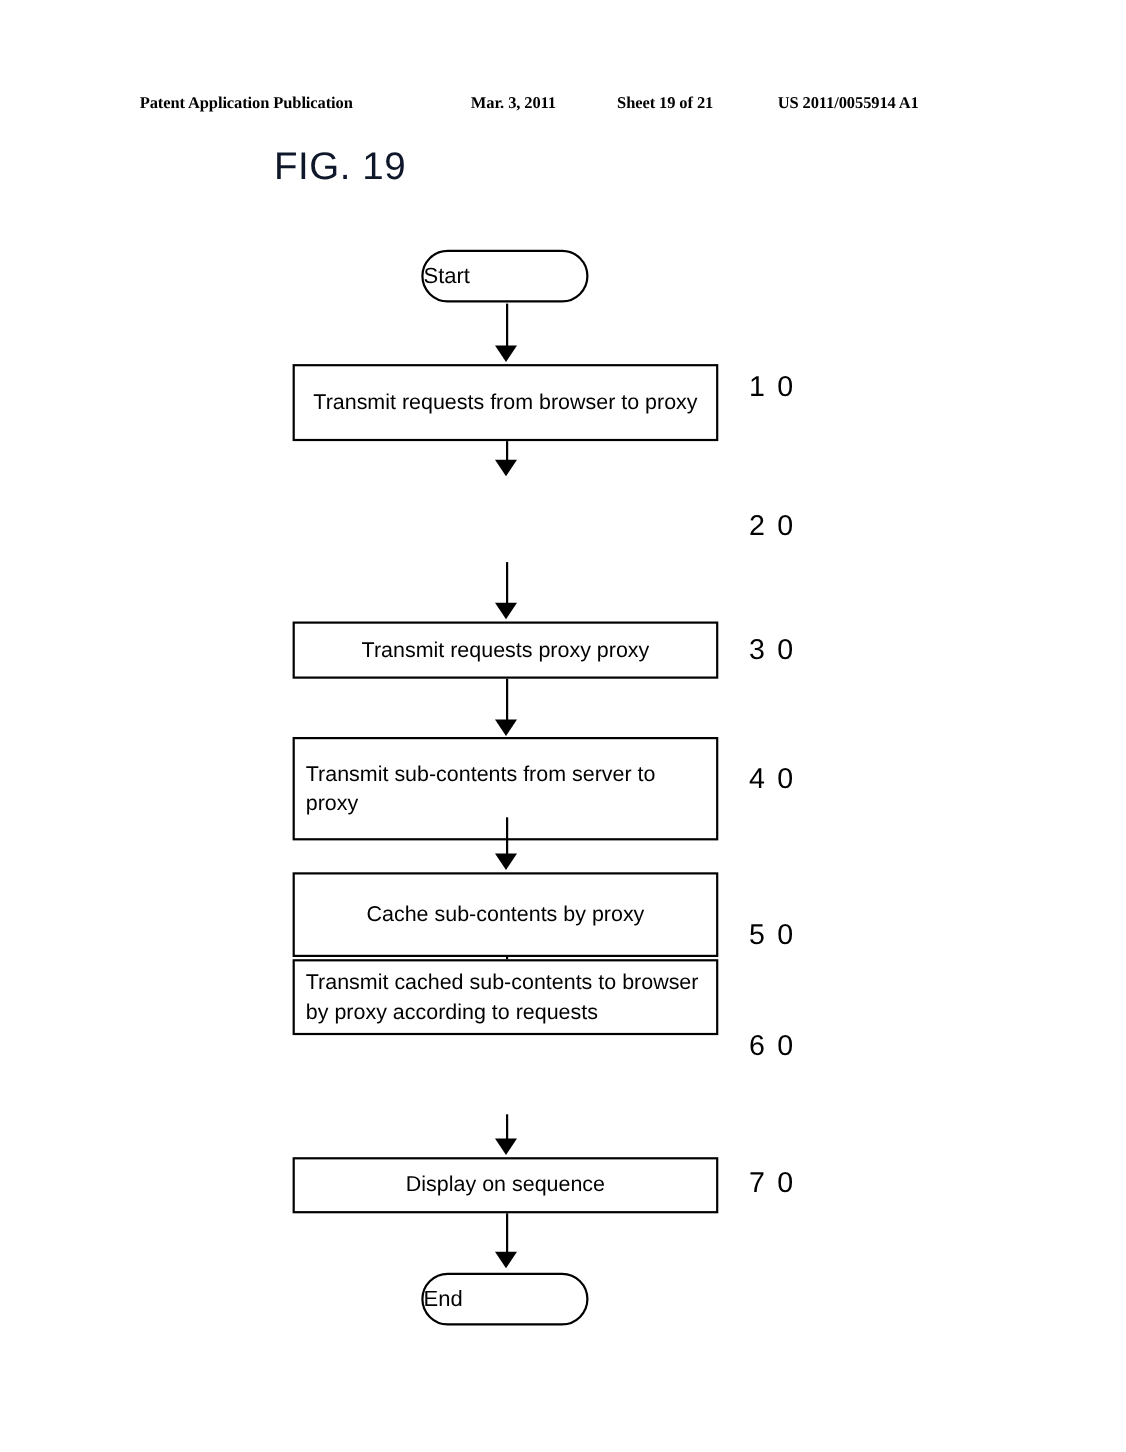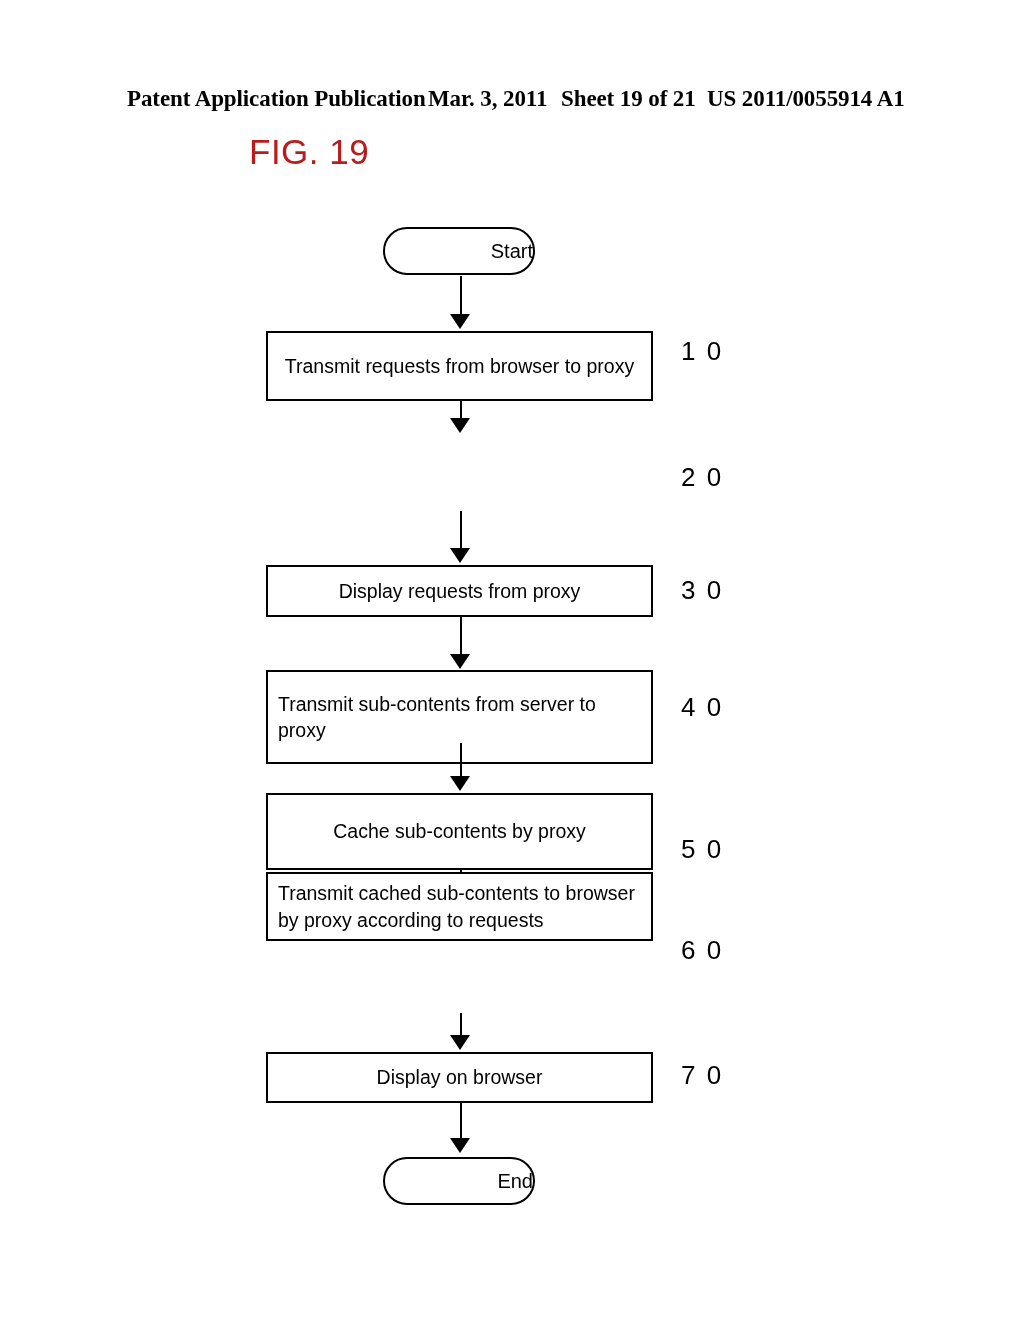--- a/index.html
+++ b/index.html
@@ -18,39 +18,39 @@
 
   
   .page-header {
     position: absolute;
     top: 86px;
     left: 0;
     width: 908px;
     height: 26px;
     font-family: "Liberation Serif", serif;
     font-weight: bold;
-    font-size: 23px;
+    font-size: 15px;
     letter-spacing: -0.1px;
     white-space: nowrap;
     text-decoration: underline;
   }
   .hdr-pub   { position: absolute; left: 127px; top: 0; }
   .hdr-date  { position: absolute; left: 428px; top: 0; }
   .hdr-sheet { position: absolute; left: 561px; top: 0; }
   .hdr-num   { position: absolute; left: 707px; top: 0; }
 
   
   .fig-title {
     position: absolute;
     left: 249px;
     top: 132px;
     font-family: "Liberation Sans", sans-serif;
     font-size: 35px;
     letter-spacing: 0.5px;
-    color: #b91c1c;
+    color: #0f172a;
   }
 
   
   .flow {
     position: absolute;
     left: 0;
     top: 0;
     width: 1024px;
     height: 1320px;
   }
@@ -59,21 +59,21 @@
   .terminal {
     position: absolute;
     left: 383px;
     width: 152px;
     height: 48px;
     border: 2.5px solid #000;
     border-radius: 26px;
     background: #fff;
     display: flex;
     align-items: center;
-    justify-content: flex-end;
+    justify-content: flex-start;
     font-size: 20px;
     box-sizing: border-box;
   }
   .terminal span { line-height: 1; }
 
   
   .box {
     position: absolute;
     left: 266px;
     width: 387px;
@@ -145,21 +145,21 @@
 
   <div class="conn" style="top:401px; height:22px;"></div>
   <div class="arrow-head" style="top:418px;"></div>
 
   <div class="ref-num" style="top:464px;">2 0</div>
 
   <div class="conn" style="top:511px; height:40px;"></div>
   <div class="arrow-head" style="top:548px;"></div>
 
   <div class="box" style="top:565px; height:52px;">
-    <span>Display requests from proxy</span>
+    <span>Transmit requests proxy proxy</span>
   </div>
   <div class="ref-num" style="top:577px;">3 0</div>
 
   <div class="conn" style="top:617px; height:40px;"></div>
   <div class="arrow-head" style="top:654px;"></div>
 
   <div class="box" style="top:670px; height:94px;">
     <span>Transmit sub-contents from server to proxy</span>
   </div>
   <div class="ref-num" style="top:694px;">4 0</div>
@@ -177,21 +177,21 @@
 
   <div class="box" style="top:872px; height:69px;">
     <span>Transmit cached sub-contents to browser by proxy according to requests</span>
   </div>
   <div class="ref-num" style="top:937px;">6 0</div>
 
   <div class="conn" style="top:1013px; height:26px;"></div>
   <div class="arrow-head" style="top:1035px;"></div>
 
   <div class="box" style="top:1052px; height:51px;">
-    <span>Display on browser</span>
+    <span>Display on sequence</span>
   </div>
   <div class="ref-num" style="top:1062px;">7 0</div>
 
   <div class="conn" style="top:1103px; height:38px;"></div>
   <div class="arrow-head" style="top:1138px;"></div>
 
   <div class="terminal" style="top:1157px;">
     <span>End</span>
   </div>
 

